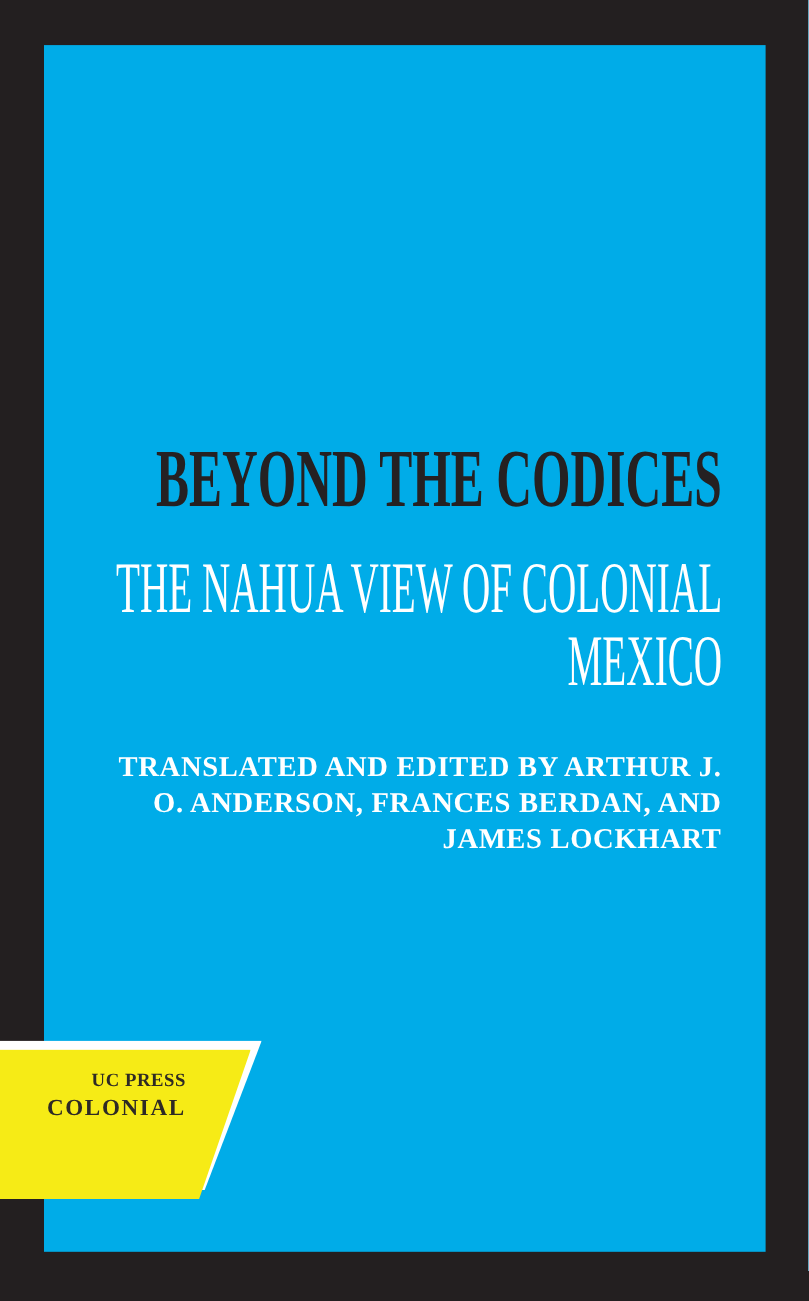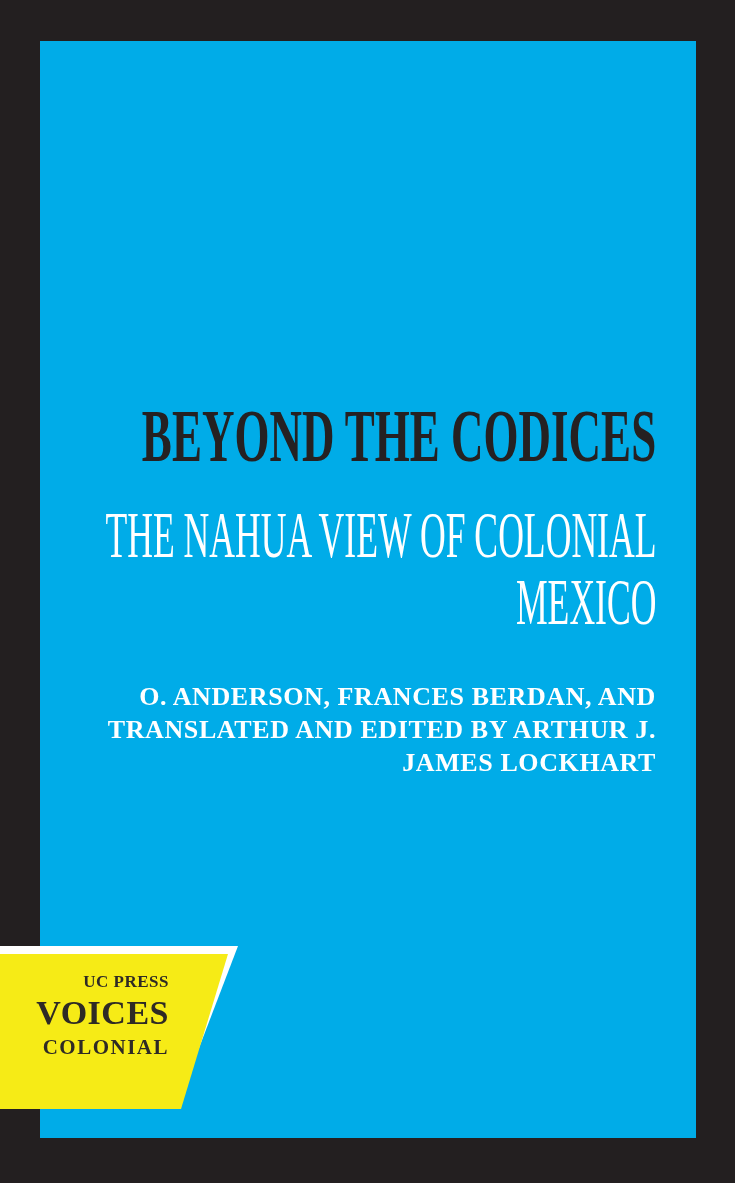--- a/index.html
+++ b/index.html
@@ -77,21 +77,21 @@
     width: 238px;
     height: 136px;
     background: var(--badge-outline, #FFFFFF);
     clip-path: polygon(0 0, 100% 0, 186px 100%, 0 100%);
   }
   .badge-inner {
     position: absolute;
     left: 0;
     top: 954px;
     width: 228px;
-    height: 155px;
+    height: 136px;
     background: var(--badge-yellow, #F6EB16);
     clip-path: polygon(0 0, 100% 0, 181px 100%, 0 100%);
     box-sizing: border-box;
     padding: 19px 59px 0 0;
     text-align: right;
     color: var(--badge-text, #2E2A25);
     font-weight: bold;
   }
   .badge-line-1 { font-size: 17px; line-height: 17px; letter-spacing: 0.5px; margin: 0; }
   .badge-line-2 { font-size: 34px; line-height: 34px; letter-spacing: 0.5px; margin: 6px 0 0 0; }
@@ -104,24 +104,23 @@
   <div class="panel"></div>
 
   <h1 class="title">BEYOND THE CODICES</h1>
 
   <div class="subtitle">
     <div>THE NAHUA VIEW OF COLONIAL</div>
     <div>MEXICO</div>
   </div>
 
   <div class="credit">
+    <div>TRANSLATED AND EDITED BY ARTHUR J.</div>
     <div>O. ANDERSON, FRANCES BERDAN, AND</div>
-    <div>TRANSLATED AND EDITED BY ARTHUR J.</div>
     <div>JAMES LOCKHART</div>
   </div>
 
   <div class="badge-outer"></div>
   <div class="badge-inner">
     <div class="badge-line-1">UC PRESS</div>
-    <div class="badge-line-2">VOICES</div>
     <div class="badge-line-3">COLONIAL</div>
   </div>
 </div>
 
 </body></html>

